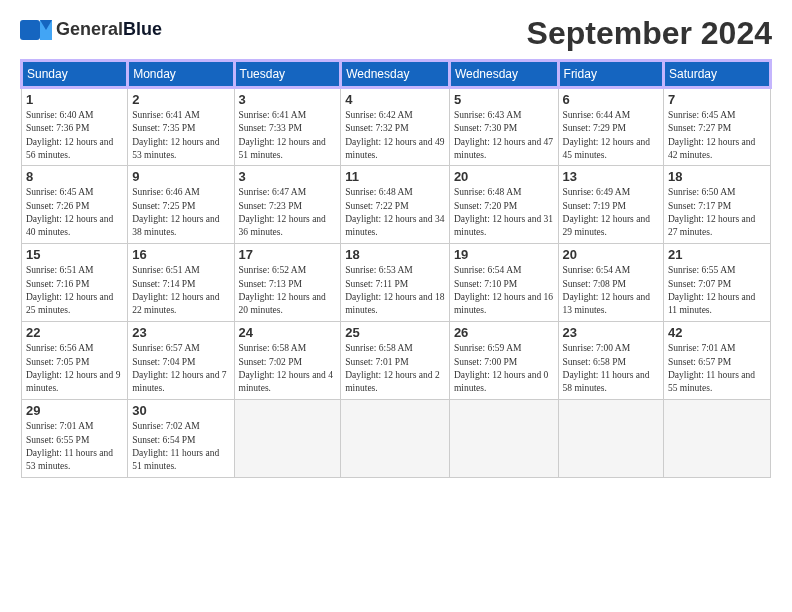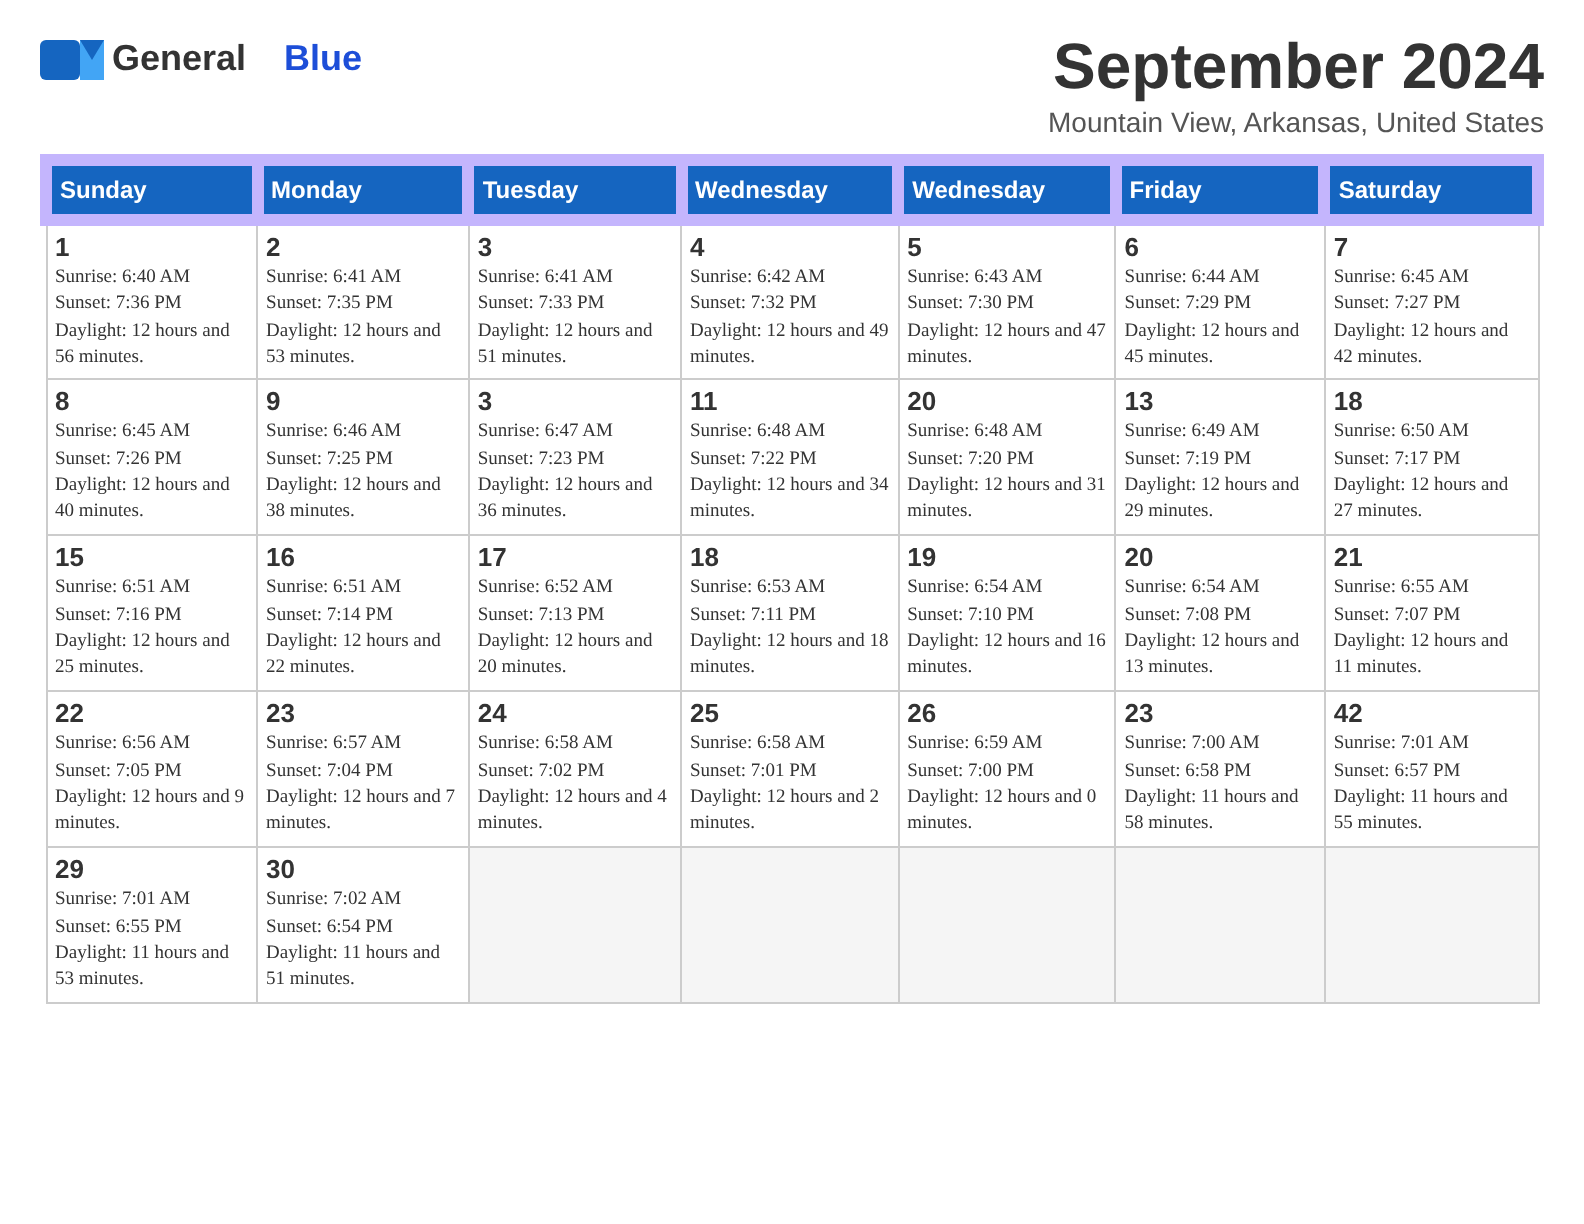--- a/index.html
+++ b/index.html
@@ -25,21 +25,21 @@
       flex-direction: column;
       align-items: flex-start;
     }
     .logo-text {
       font-size: 18px;
       font-weight: bold;
       color: #333;
       line-height: 1.1;
     }
     .logo-text .general { color: #333; }
-    .logo-text .blue { color: #1d4ed8; margin-left: 19px; }
+    .logo-text .blue { color: #0f172a; }
     .logo-row {
       display: flex;
       align-items: center;
       gap: 4px;
     }
     .title-area {
       text-align: right;
     }
     .month-title {
       font-size: 32px;
@@ -56,22 +56,22 @@
       width: 100%;
       border-collapse: collapse;
       font-size: 10px;
     }
     .calendar th {
       background-color: #1565c0;
       color: white;
       padding: 5px 4px;
       text-align: left;
       font-size: 12px;
-      font-weight: bold;
-      border: 6px solid #c4b5fd;
+      font-weight: normal;
+      border: 3px solid #c4b5fd;
     }
     .calendar td {
       border: 1px solid #ccc;
       padding: 3px 4px;
       vertical-align: top;
       width: 113px;
       height: 78px;
     }
     .calendar td.empty {
       background: #f5f5f5;
@@ -104,21 +104,20 @@
         </svg>
         <div>
           <span class="logo-text">
             <span class="general">General</span><span class="blue">Blue</span>
           </span>
         </div>
       </div>
     </div>
     <div class="title-area">
       <div class="month-title">September 2024</div>
-      <div class="location">Mountain View, Arkansas, United States</div>
     </div>
   </div>
 
   <table class="calendar">
     <thead>
       <tr>
         <th>Sunday</th>
         <th>Monday</th>
         <th>Tuesday</th>
         <th>Wednesday</th>

